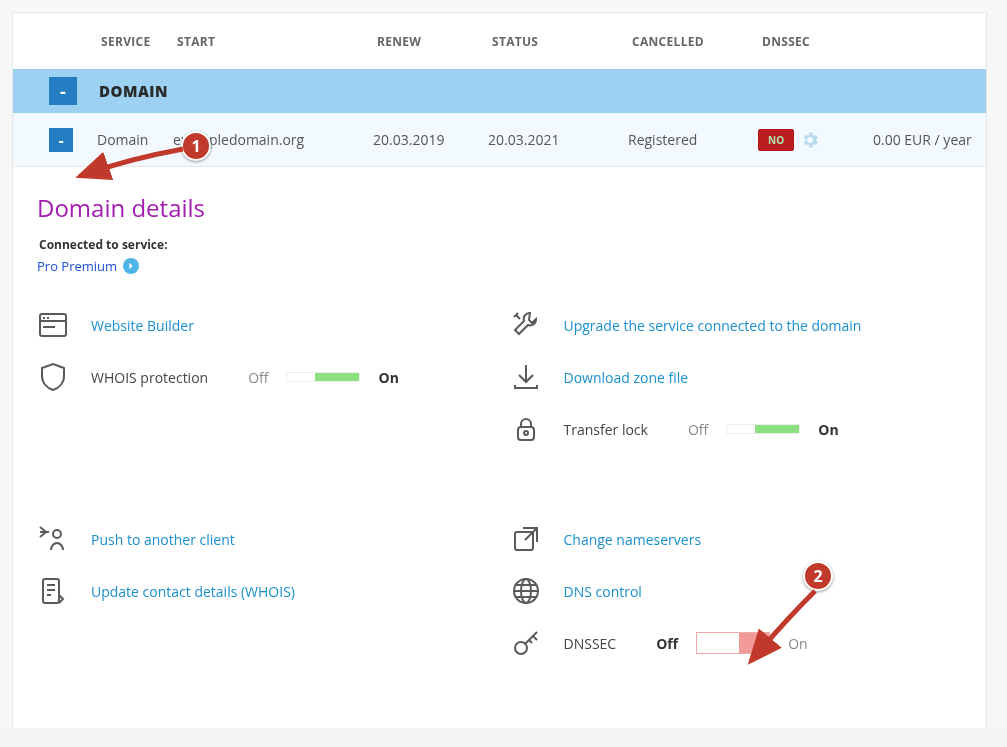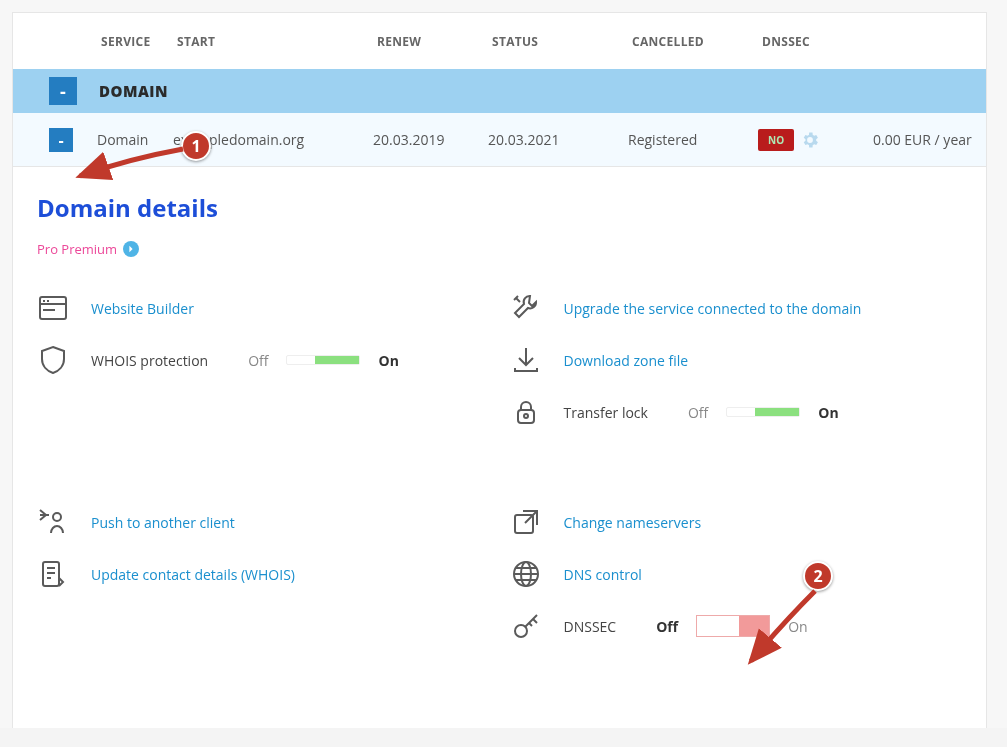--- a/index.html
+++ b/index.html
@@ -84,32 +84,32 @@
     padding: 4px 10px;
     border-radius:2px;
   }
   .gear { color:#b8d9ee; font-size:18px; }
   
   .details {
     padding: 24px 24px 0 24px;
   }
   .details h2 {
     margin: 0 0 12px 0;
-    font-weight: 700;
+    font-weight: 400;
     font-size: 24px;
-    color: #1d4ed8;
+    color: #a21caf;
   }
   .connected {
     font-size: 12px;
     font-weight: 700;
     color: #333;
     margin-left: 2px;
   }
   .service-link {
-    color: #ec4899;
+    color: #1d4ed8;
     font-size: 13px;
     display: inline-flex;
     align-items: center;
     gap: 6px;
     margin-top: 4px;
     cursor:pointer;
   }
   .chev-circle {
     width:16px;height:16px;border-radius:50%;
     background:#4fb4e6;color:#fff;display:inline-flex;
@@ -194,20 +194,21 @@
           <svg width="20" height="20" viewBox="0 0 24 24" fill="currentColor">
               <path d="M19.4 13a7.5 7.5 0 000-2l2.1-1.6-2-3.5-2.5 1a7.6 7.6 0 00-1.7-1L15 3h-4l-.3 2.9a7.6 7.6 0 00-1.7 1l-2.5-1-2 3.5L6.6 11a7.5 7.5 0 000 2l-2.1 1.6 2 3.5 2.5-1a7.6 7.6 0 001.7 1L11 21h4l.3-2.9a7.6 7.6 0 001.7-1l2.5 1 2-3.5zM12 15.5A3.5 3.5 0 1115.5 12 3.5 3.5 0 0112 15.5z"></path>
             </svg>
         </span>
       </div>
       <div>0.00 EUR / year</div>
     </div>
 
     <div class="details">
       <h2>Domain details</h2>
+      <div class="connected">Connected to service:</div>
       <div class="service-link">
         <span>Pro Premium</span>
         <span class="chev-circle">
           <svg width="8" height="8" viewBox="0 0 10 10" fill="#fff">
               <path d="M3 1l4 4-4 4z"></path>
             </svg>
         </span>
       </div>
 
       <div class="cols">

